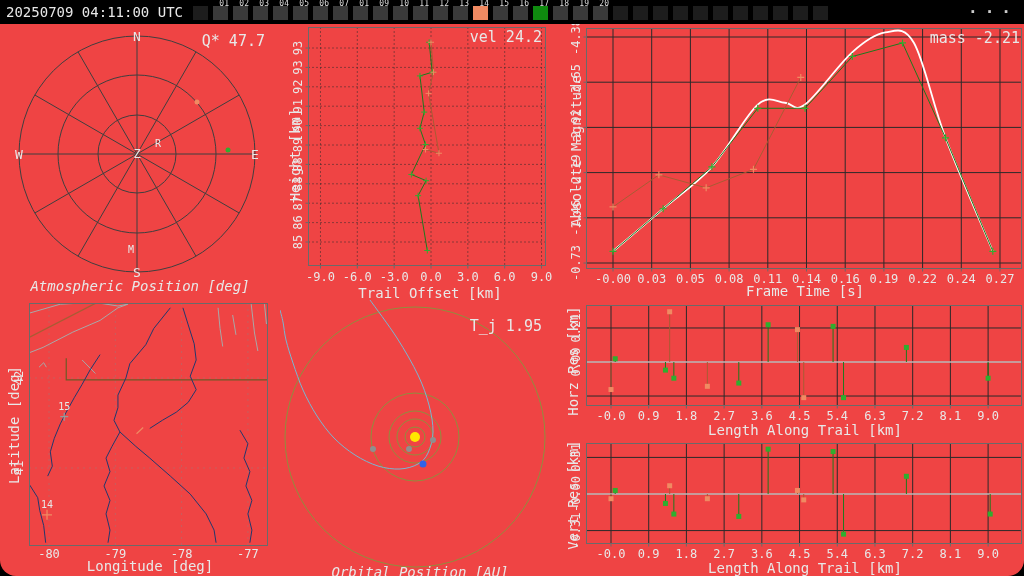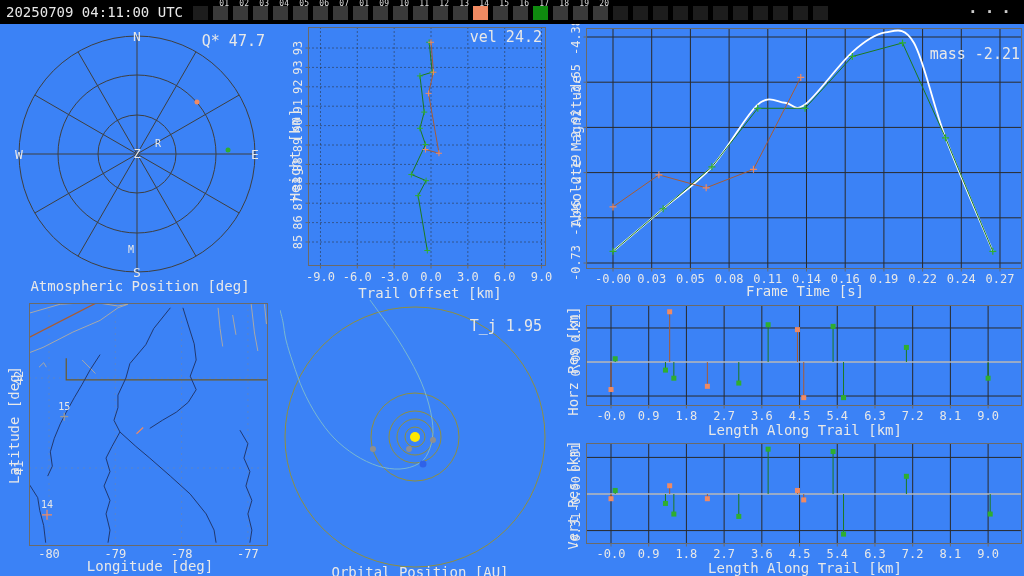--- a/index.html
+++ b/index.html
@@ -1,33 +1,33 @@
 <!DOCTYPE html>
 <html><head>
 <meta charset="utf-8">
 <style>
   html,body{margin:0;padding:0;background:#000;}
   body{width:1024px;height:576px;overflow:hidden;
        font-family:"DejaVu Sans Mono",monospace;color:#e8e8e8;}
-  #app{position:relative;width:1024px;height:576px;background:#3b82f6;}
+  #app{position:relative;width:1024px;height:576px;background:#ef4444;border-radius:16px;}
   #topbar{position:absolute;left:0;top:0;width:1024px;height:24px;background:#000;}
   #timestamp{position:absolute;left:6px;top:4px;font-size:14px;white-space:nowrap;}
   #frame-strip{position:absolute;left:193px;top:0;height:24px;display:flex;column-gap:5px;align-items:flex-end;}
   .fcell{position:relative;width:15px;height:24px;flex:none;}
   .flabel{position:absolute;top:0;right:-1px;font-size:8px;line-height:8px;color:#ddd;z-index:2;}
   .fbox{position:absolute;top:6px;left:0;width:15px;height:14px;background:#3a3a3a;}
   .fcell.dim .fbox{background:#1d1d1d;}
   .fcell.orange .fbox{background:#f08a62;}
   .fcell.green .fbox{background:#0f8a0f;}
   #menu-dots{position:absolute;right:6px;top:2px;font-size:16px;font-weight:bold;
              letter-spacing:7px;color:#ccc;cursor:default;}
   .panel{position:absolute;}
   .panel svg{position:absolute;left:0;top:0;overflow:hidden;}
   .ptitle{position:absolute;font-size:15px;white-space:nowrap;}
-  .caption{position:absolute;left:0;right:0;text-align:center;font-size:14px;white-space:nowrap;}
+  .caption{position:absolute;left:0;right:0;text-align:center;font-size:14px;white-space:nowrap;font-style:italic;}
   .xlabel{position:absolute;left:0;right:0;text-align:center;font-size:14px;white-space:nowrap;}
   .vlabel{position:absolute;font-size:14px;white-space:nowrap;transform:rotate(-90deg);}
   .watermark{position:absolute;left:6px;top:565px;font-size:7px;color:#2e2e2e;margin-top:41px;}
   svg text{font-family:"DejaVu Sans Mono",monospace;fill:#e8e8e8;}
 </style>
 </head>
 <body>
 
 <div id="app">
 
@@ -324,21 +324,21 @@
         <path d="M339.02660000000003,18.9452H346.02660000000003M342.52660000000003,15.4452V22.4452" stroke="#2fae2f" stroke-width="1.2" fill="none"></path>
         <path d="M382.0256,113.87080000000002H389.0256M385.5256,110.37080000000002V117.37080000000002" stroke="#2fae2f" stroke-width="1.2" fill="none"></path>
         <path d="M429.3245,227.2884H436.3245M432.8245,223.7884V230.7884" stroke="#2fae2f" stroke-width="1.2" fill="none"></path>
         <polyline points="53,182.9076 98.8656,150.85479999999998 146.1645,163.79919999999998 193.4634,145.3072 240.7623,53.463599999999985" fill="none" stroke="#a85c34"></polyline>
         <path d="M49.5,182.9076H56.5M53,179.4076V186.4076" stroke="#f08a62" stroke-width="1.2" fill="none"></path>
         <path d="M95.3656,150.85479999999998H102.3656M98.8656,147.35479999999998V154.35479999999998" stroke="#f08a62" stroke-width="1.2" fill="none"></path>
         <path d="M142.6645,163.79919999999998H149.6645M146.1645,160.29919999999998V167.29919999999998" stroke="#f08a62" stroke-width="1.2" fill="none"></path>
         <path d="M189.9634,145.3072H196.9634M193.4634,141.8072V148.8072" stroke="#f08a62" stroke-width="1.2" fill="none"></path>
         <path d="M237.2623,53.463599999999985H244.2623M240.7623,49.963599999999985V56.963599999999985" stroke="#f08a62" stroke-width="1.2" fill="none"></path>
       </svg>
-    <div class="ptitle" style="right:4px;top:5px;margin-top:16px;">mass -2.21</div>
+    <div class="ptitle" style="right:4px;top:5px;">mass -2.21</div>
     <div class="vlabel" style="left:-60px;top:119px;">Absolute Magnitude</div>
     <div class="xlabel" style="top:259px;left:26px;">Frame Time [s]</div>
   </div>
 
   <div class="panel" id="panel-map" style="left:0;top:300px;width:280px;height:276px;">
     <svg id="map-svg" width="280" height="276">
         <defs>
           <clipPath id="mapclip">
             <rect x="29.5" y="3.5" width="238" height="242"></rect>
           </clipPath>

